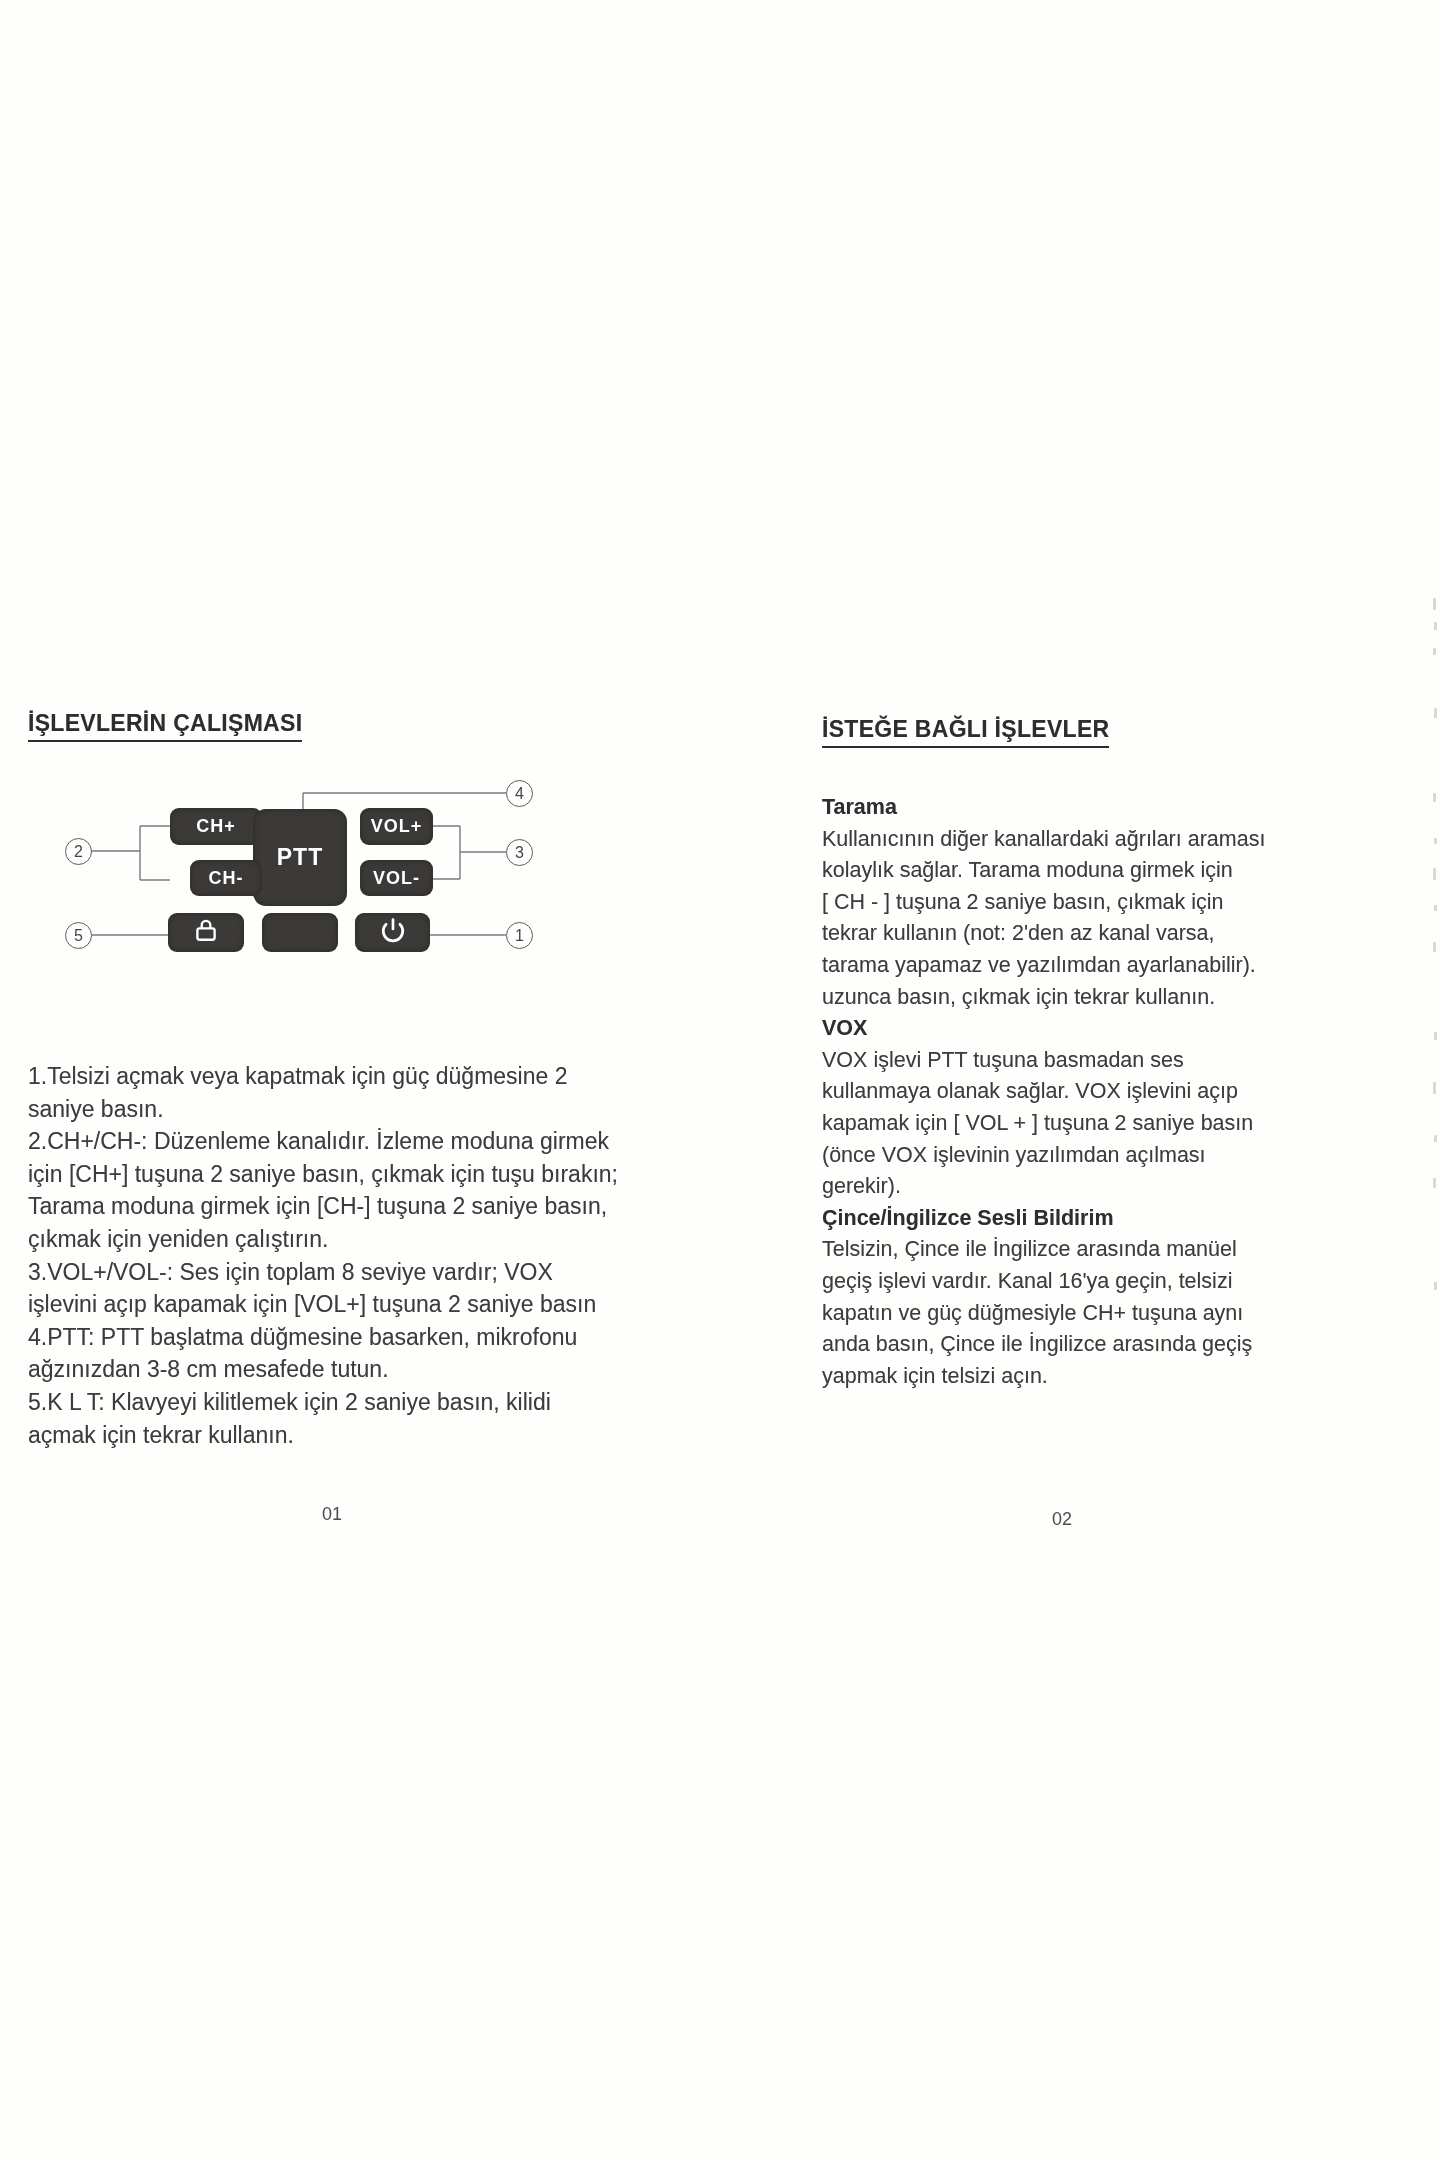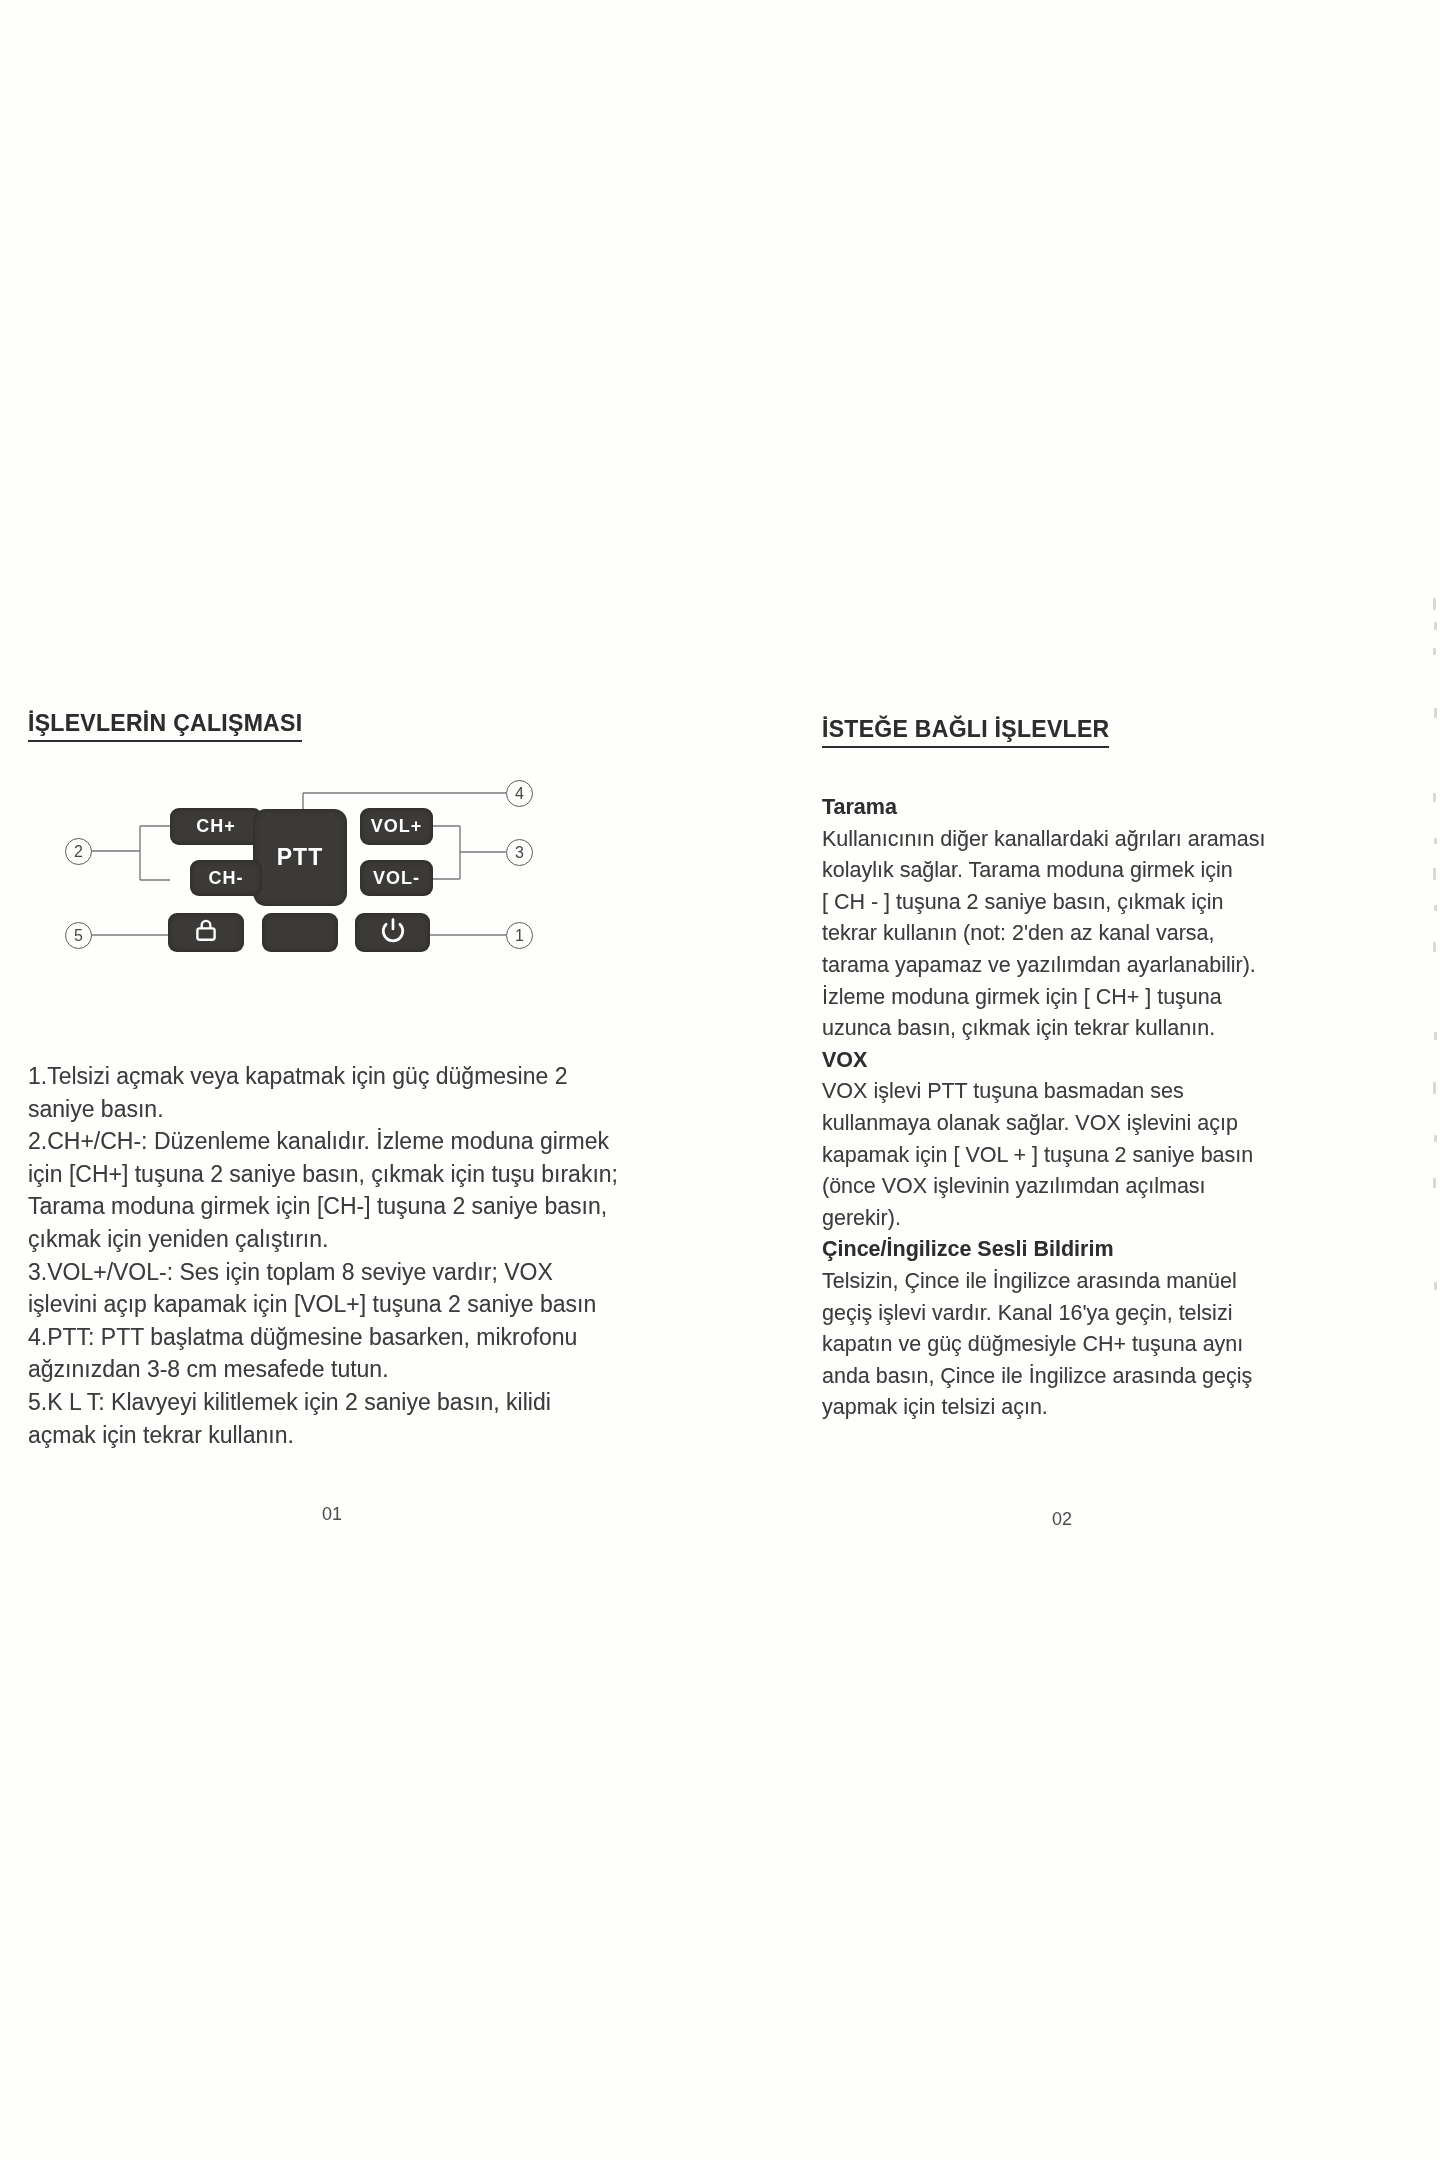--- a/index.html
+++ b/index.html
@@ -201,21 +201,20 @@
   <div class="section-heading" id="right-heading">İSTEĞE BAĞLI İŞLEVLER</div>
 
   <div class="body-block" id="right-body">
     <div class="subhead">Tarama</div>
     <div>Kullanıcının diğer kanallardaki ağrıları araması</div>
     <div>kolaylık sağlar. Tarama moduna girmek için</div>
     <div>[ CH - ] tuşuna 2 saniye basın, çıkmak için</div>
     <div>tekrar kullanın (not: 2'den az kanal varsa,</div>
     <div>tarama yapamaz ve yazılımdan ayarlanabilir).</div>
 
-    <div>İzleme moduna girmek için [ CH+ ] tuşuna</div>
     <div>uzunca basın, çıkmak için tekrar kullanın.</div>
 
     <div class="subhead">VOX</div>
     <div>VOX işlevi PTT tuşuna basmadan ses</div>
     <div>kullanmaya olanak sağlar. VOX işlevini açıp</div>
     <div>kapamak için [ VOL + ] tuşuna 2 saniye basın</div>
     <div>(önce VOX işlevinin yazılımdan açılması</div>
     <div>gerekir).</div>
 
     <div class="subhead">Çince/İngilizce Sesli Bildirim</div>

